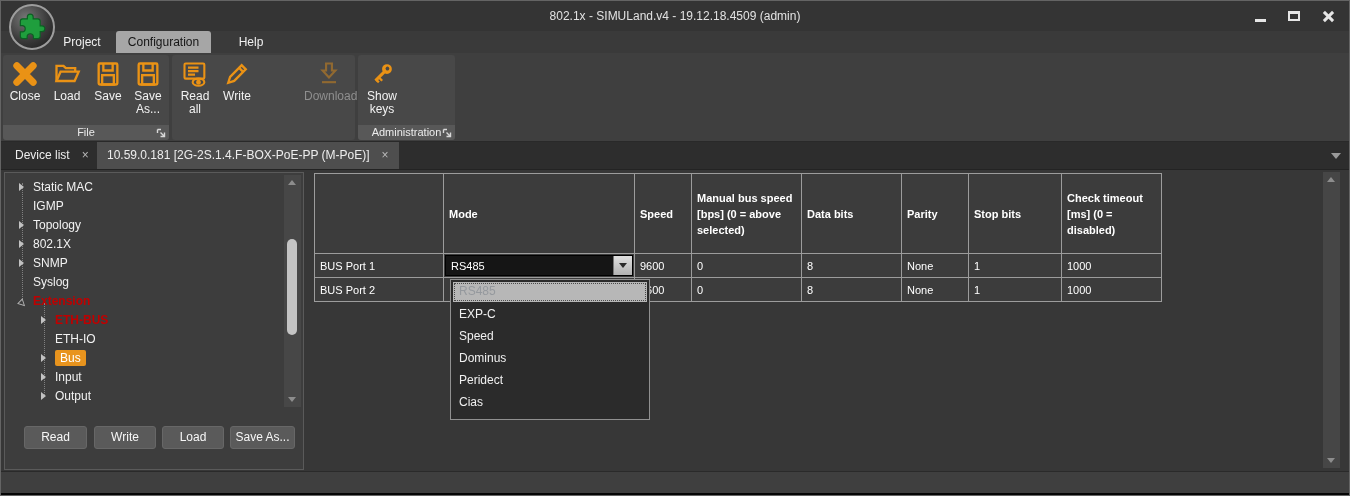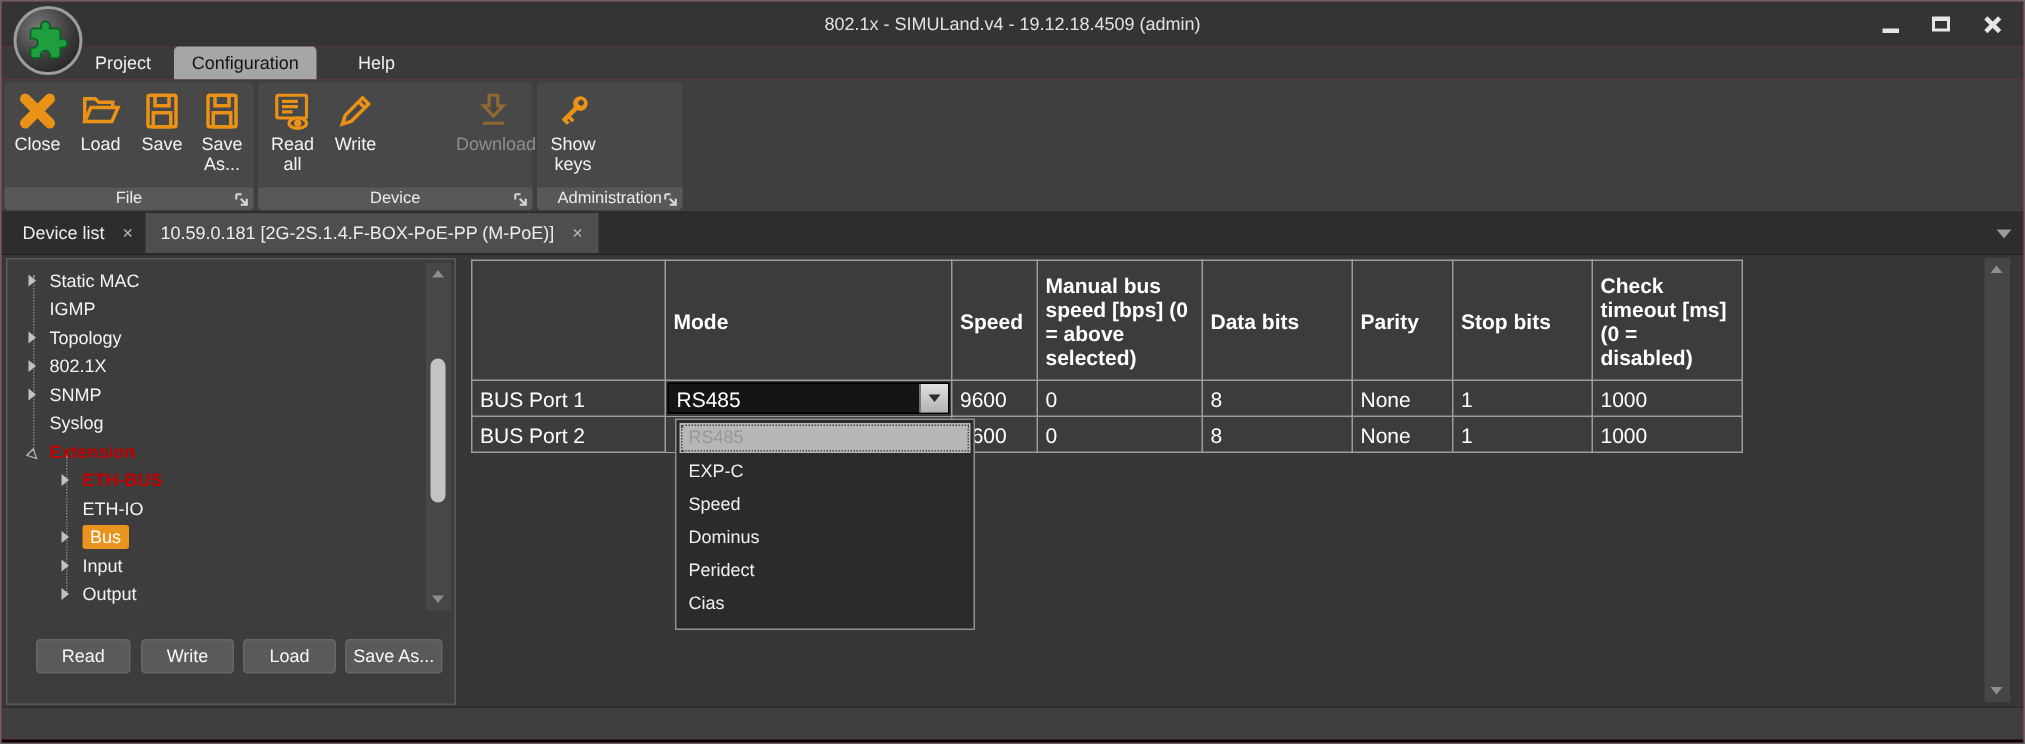--- a/index.html
+++ b/index.html
@@ -74,21 +74,21 @@
   .sa-down { bottom: 5px; border-top: 5px solid #8d8d8d; }
   .tree-thumb { position: absolute; left: 3px; top: 64px; width: 10px; height: 96px; background: #c4c4c4; border-radius: 5px; }
 
   .side-btn { position: absolute; top: 253px; height: 23px; background: #5a5a5a; border: 1px solid #676767;
               border-radius: 3px; color: #f7f7f7; font-size: 12px; text-align: center; line-height: 21px; cursor: default; }
 
   
   .main-panel { position: absolute; left: 305px; top: 0; width: 1042px; height: 302px; }
   table.cfg { position: absolute; left: 8px; top: 3px; border-collapse: collapse; table-layout: fixed; }
   table.cfg th, table.cfg td { border: 1px solid #9c9c9c; background: #3c3c3c; color: #fff;
-        font-size: 14px; padding: 2px 5px; text-align: left; vertical-align: middle; overflow: hidden; }
+        font-size: 11px; padding: 2px 5px; text-align: left; vertical-align: middle; overflow: hidden; }
   table.cfg th { font-weight: bold; line-height: 16px; height: 80px; }
   table.cfg td { height: 24px; }
   td.num { text-align: right; }
   td.mode-cell { position: relative; padding: 0; }
   .combo { position: absolute; left: 1px; right: 1px; top: 1px; bottom: 1px; background: #151515;
            border: 1px solid #000; color: #fff; line-height: 20px; padding-left: 5px; }
   .combo-btn { position: absolute; right: 0; top: 0; bottom: 0; width: 19px;
                background: linear-gradient(#e0e0e0, #b2b2b2); border-left: 1px solid #777;
                display: flex; align-items: center; justify-content: center; }
   .combo-chev { width: 0; height: 0; border-left: 4px solid transparent; border-right: 4px solid transparent; border-top: 5px solid #2a2a2a; }
@@ -211,29 +211,20 @@
         <div class="rtext">Write</div>
       </div>
       <div class="rbtn disabled" style="left:132px;width:50px;">
         <div class="ricon">
           <svg width="28" height="28" viewBox="0 0 24 24" fill="none" stroke="#EA9215" stroke-width="1.8">
               <path d="M12 15 L6.5 9 H9.5 V3 H14.5 V9 H17.5 Z"></path>
               <path d="M6 19 h12"></path>
             </svg>
         </div>
         <div class="rtext">Download</div>
-      </div>
-      <div class="rlabel">
-        <span>Device</span>
-        <span class="launcher">
-          <svg width="10" height="10" viewBox="0 0 10 10" fill="none" stroke="#d8d8d8" stroke-width="1.4">
-              <path d="M1.5 1.5 H5 M1.5 1.5 V5"></path>
-              <path d="M4.5 4.5 L8.5 8.5 M8.5 4.5 V8.5 H4.5"></path>
-            </svg>
-        </span>
       </div>
     </div>
 
     <div class="rgroup" style="left:357px;width:97px;">
       <div class="rbtn" style="left:2px;width:44px;">
         <div class="ricon">
           <svg width="28" height="28" viewBox="0 0 24 24">
               <g transform="rotate(45 12 12)" fill="#EA9215">
                 <circle cx="12" cy="6" r="4.2"></circle>
                 <circle cx="12" cy="5.4" r="1.6" fill="#484848"></circle>

